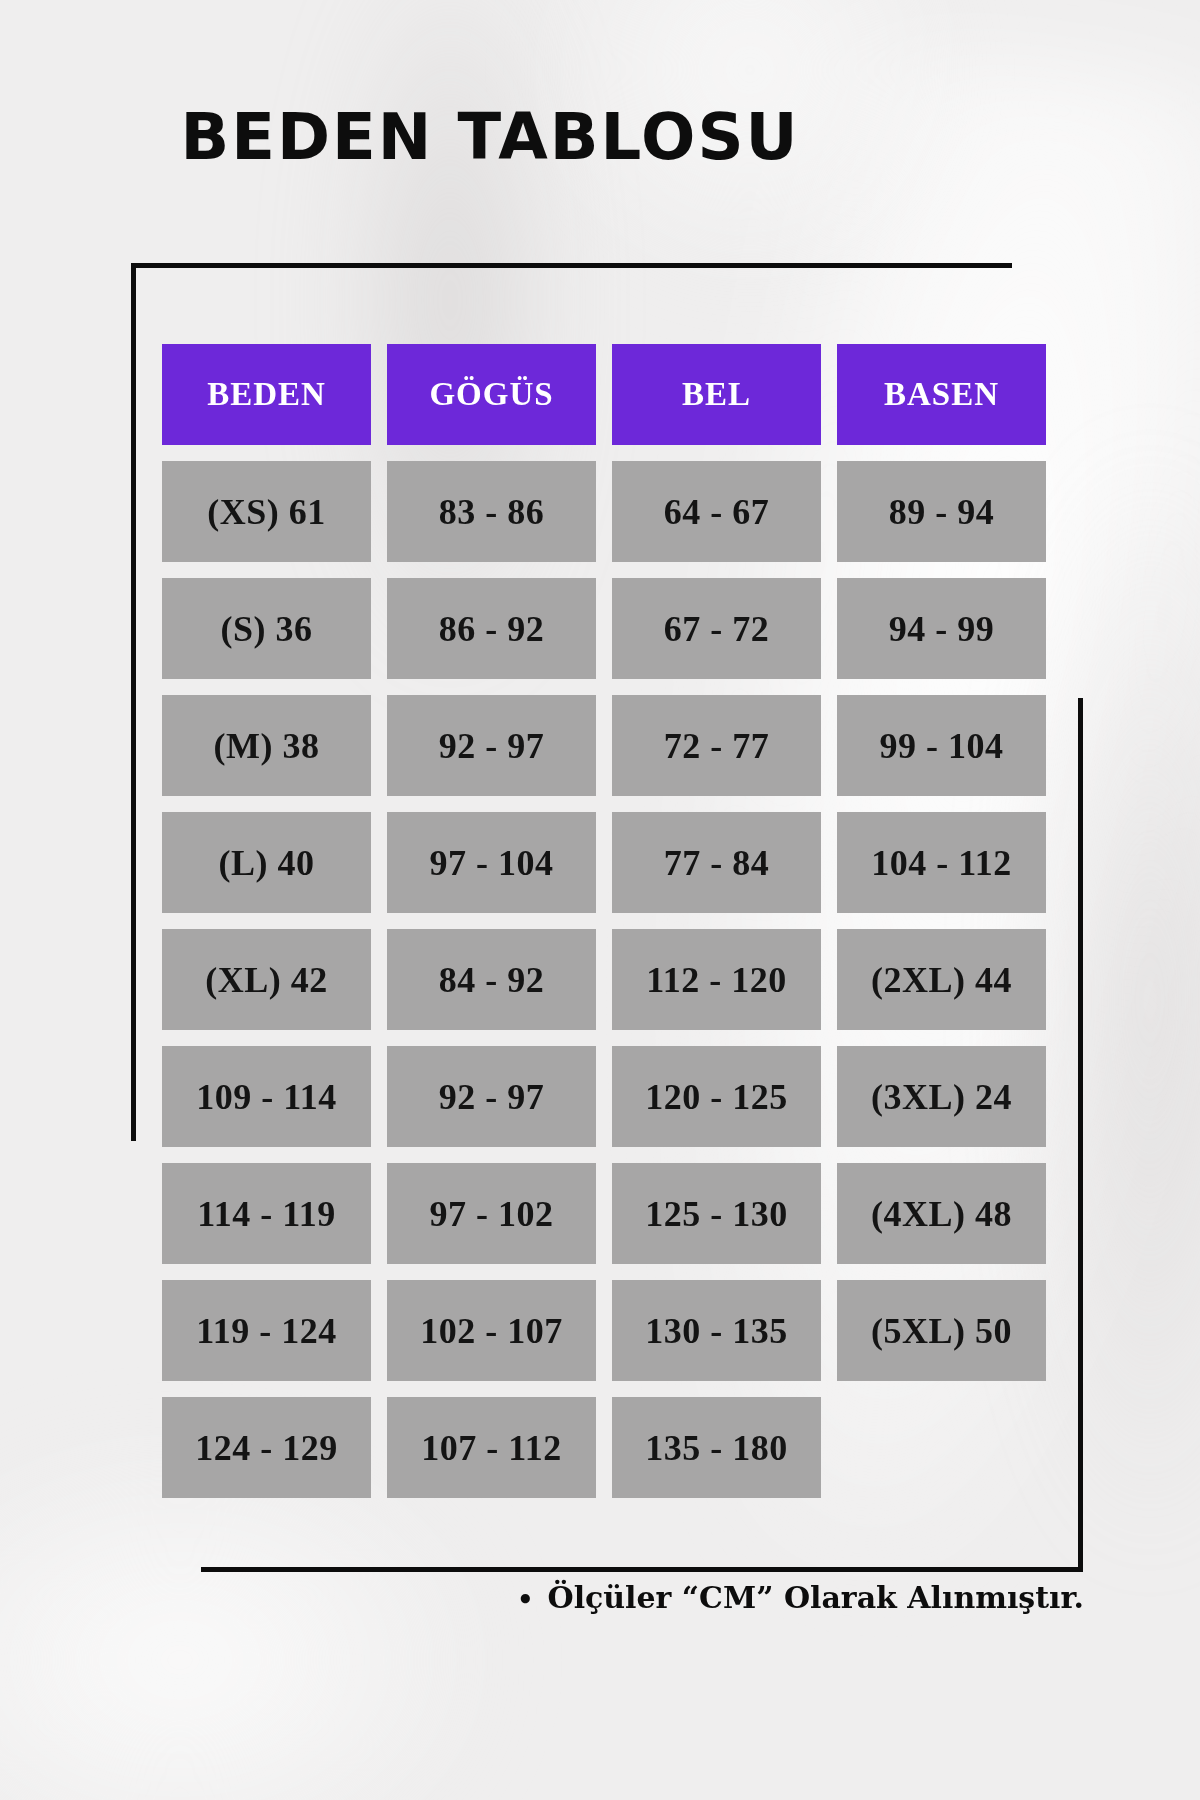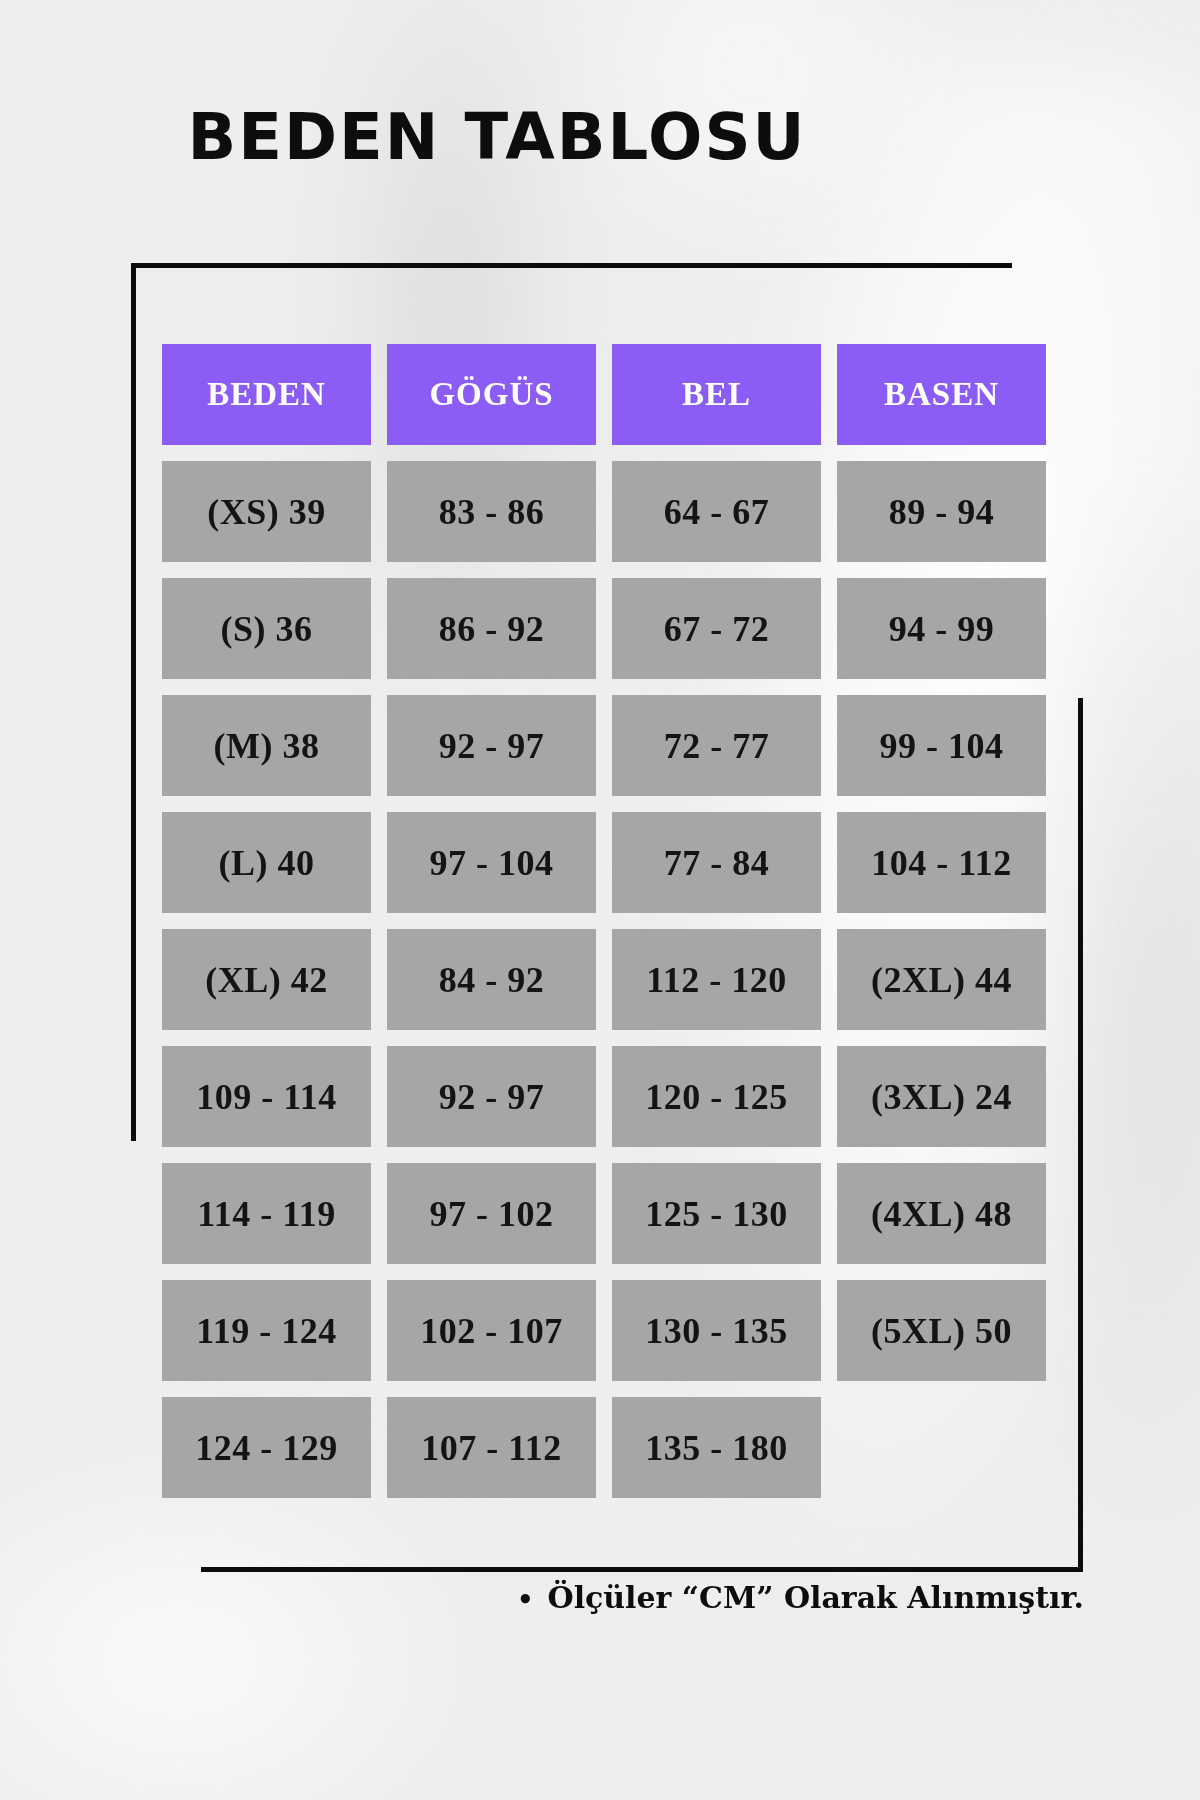--- a/index.html
+++ b/index.html
@@ -23,21 +23,21 @@
   .blob-b { left: 330px; top: -80px; width: 240px; height: 760px;
             background: radial-gradient(ellipse at center, rgba(205,202,202,.55) 0%, rgba(205,202,202,0) 70%); }
   .blob-c { left: 1020px; top: 450px; width: 260px; height: 1100px;
             background: radial-gradient(ellipse at center, rgba(212,209,209,.5) 0%, rgba(212,209,209,0) 72%); }
   .blob-d { left: -120px; top: 1450px; width: 600px; height: 420px;
             background: radial-gradient(ellipse at center, rgba(252,252,252,.9) 0%, rgba(252,252,252,0) 75%); }
   .blob-e { left: 540px; top: -140px; width: 420px; height: 420px;
             background: radial-gradient(ellipse at center, rgba(250,250,250,.85) 0%, rgba(250,250,250,0) 70%); }
 
   .title {
-    position: absolute; left: 7px; top: 100px; width: 980px;
+    position: absolute; left: 0; top: 100px; width: 980px;
     text-align: center;
     font-family: "DejaVu Sans", "Liberation Sans", sans-serif;
     font-weight: bold; font-size: 64px; letter-spacing: 2px;
     color: #0d0d0d;
   }
 
   .bracket { position: absolute; pointer-events: none; }
   .bracket-tl {
     left: 131px; top: 263px; width: 876px; height: 873px;
     border-top: 5px solid #0c0c0c; border-left: 5px solid #0c0c0c;
@@ -55,21 +55,21 @@
     grid-auto-rows: 101px;
   }
   .cell {
     display: flex; align-items: center; justify-content: center;
     background: #a7a6a6;
     color: #141414;
     font-weight: 700; font-size: 36px;
     letter-spacing: 0.5px;
   }
   .cell.header {
-    background: #8b5cf6;
+    background: #6d28d9;
     color: #ffffff;
     font-size: 33px;
     letter-spacing: 1px;
   }
 
   .footnote {
     position: absolute; right: 116px; top: 1580px;
     font-family: "DejaVu Serif", "Liberation Serif", serif;
     font-weight: bold; font-size: 30px; color: #0d0d0d;
     white-space: nowrap;
@@ -90,21 +90,21 @@
   <div class="title">BEDEN TABLOSU</div>
 
   <div class="bracket bracket-tl"></div>
   <div class="bracket bracket-br"></div>
 
   <div class="size-table">
       <div class="cell header">BEDEN</div>
       <div class="cell header">GÖGÜS</div>
       <div class="cell header">BEL</div>
       <div class="cell header">BASEN</div>
-      <div class="cell">(XS) 39</div>
+      <div class="cell">(XS) 61</div>
       <div class="cell">83 - 86</div>
       <div class="cell">64 - 67</div>
       <div class="cell">89 - 94</div>
       <div class="cell">(S) 36</div>
       <div class="cell">86 - 92</div>
       <div class="cell">67 - 72</div>
       <div class="cell">94 - 99</div>
       <div class="cell">(M) 38</div>
       <div class="cell">92 - 97</div>
       <div class="cell">72 - 77</div>

